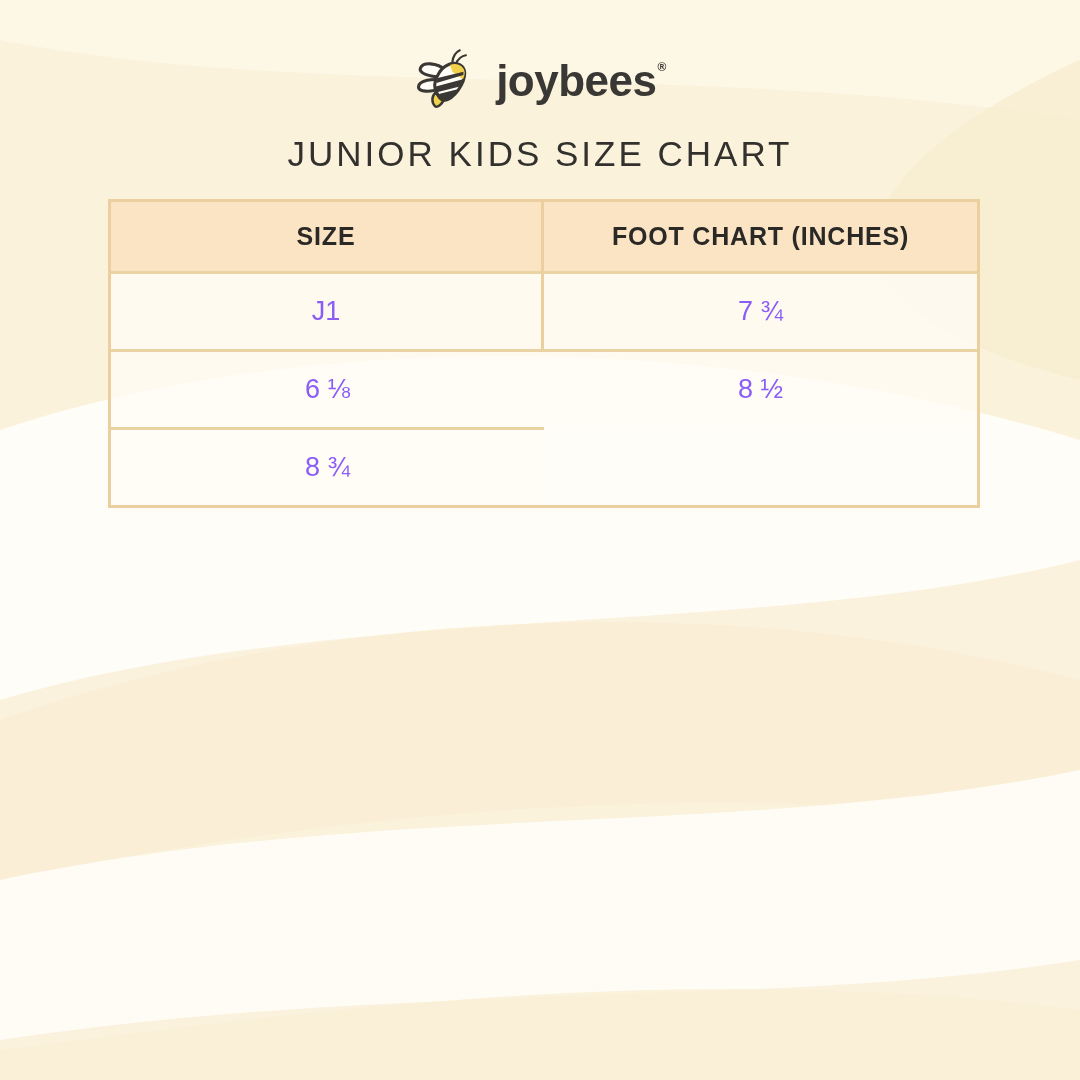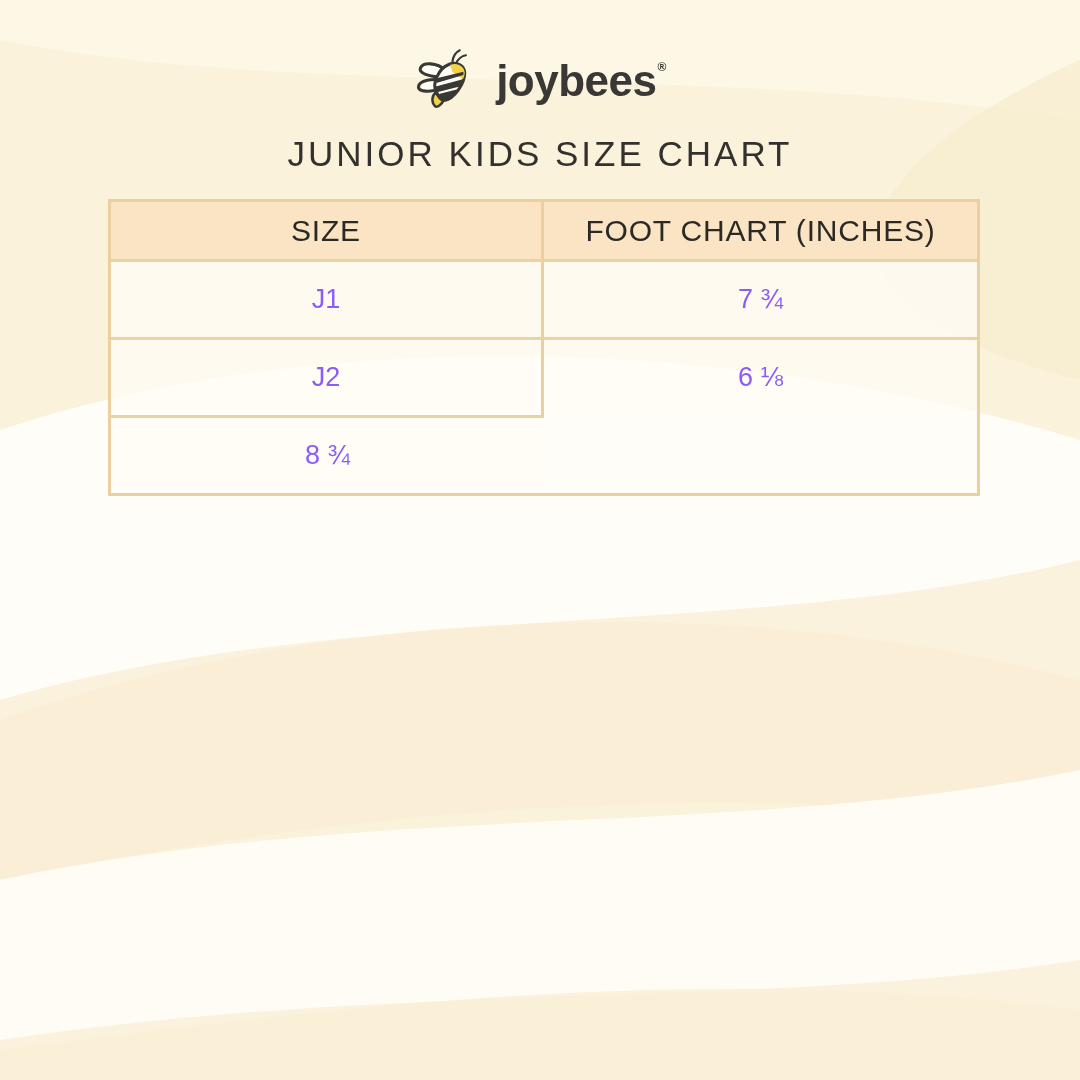--- a/index.html
+++ b/index.html
@@ -76,24 +76,24 @@
     grid-template-columns: 1fr 1fr;
   }
   .cell {
     display: flex;
     align-items: center;
     justify-content: center;
     text-align: center;
   }
   .cell.col-left { border-right: 3px solid #ebcf9f; }
   .cell.header {
-    height: 57px;
+    height: 69px;
     background: #fbe4c4;
-    font-weight: 400;
-    font-size: 30px;
+    font-weight: 700;
+    font-size: 25px;
     letter-spacing: 0.8px;
     color: #2b2926;
   }
   .cell.body {
     height: 78px;
     background: rgba(255, 253, 246, 0.78);
     font-size: 27px;
     font-weight: 400;
     color: #8b5cf6;
     border-top: 3px solid #e9d3a3;
@@ -146,21 +146,21 @@
 
     <div class="page-title">JUNIOR KIDS SIZE CHART</div>
 
     <div class="size-table">
       <div class="cell header col-left">SIZE</div>
       <div class="cell header">FOOT CHART (INCHES)</div>
 
       <div class="cell body col-left">J1</div>
       <div class="cell body">7 ¾</div>
 
-      <div class="cell body col-left">J2</div>
       <div class="cell body">6 ⅛</div>
 
+      <div class="cell body">8 ½</div>
 
       <div class="cell body">8 ¾</div>
     </div>
 
   </div>
 </div>
 
 </body></html>

